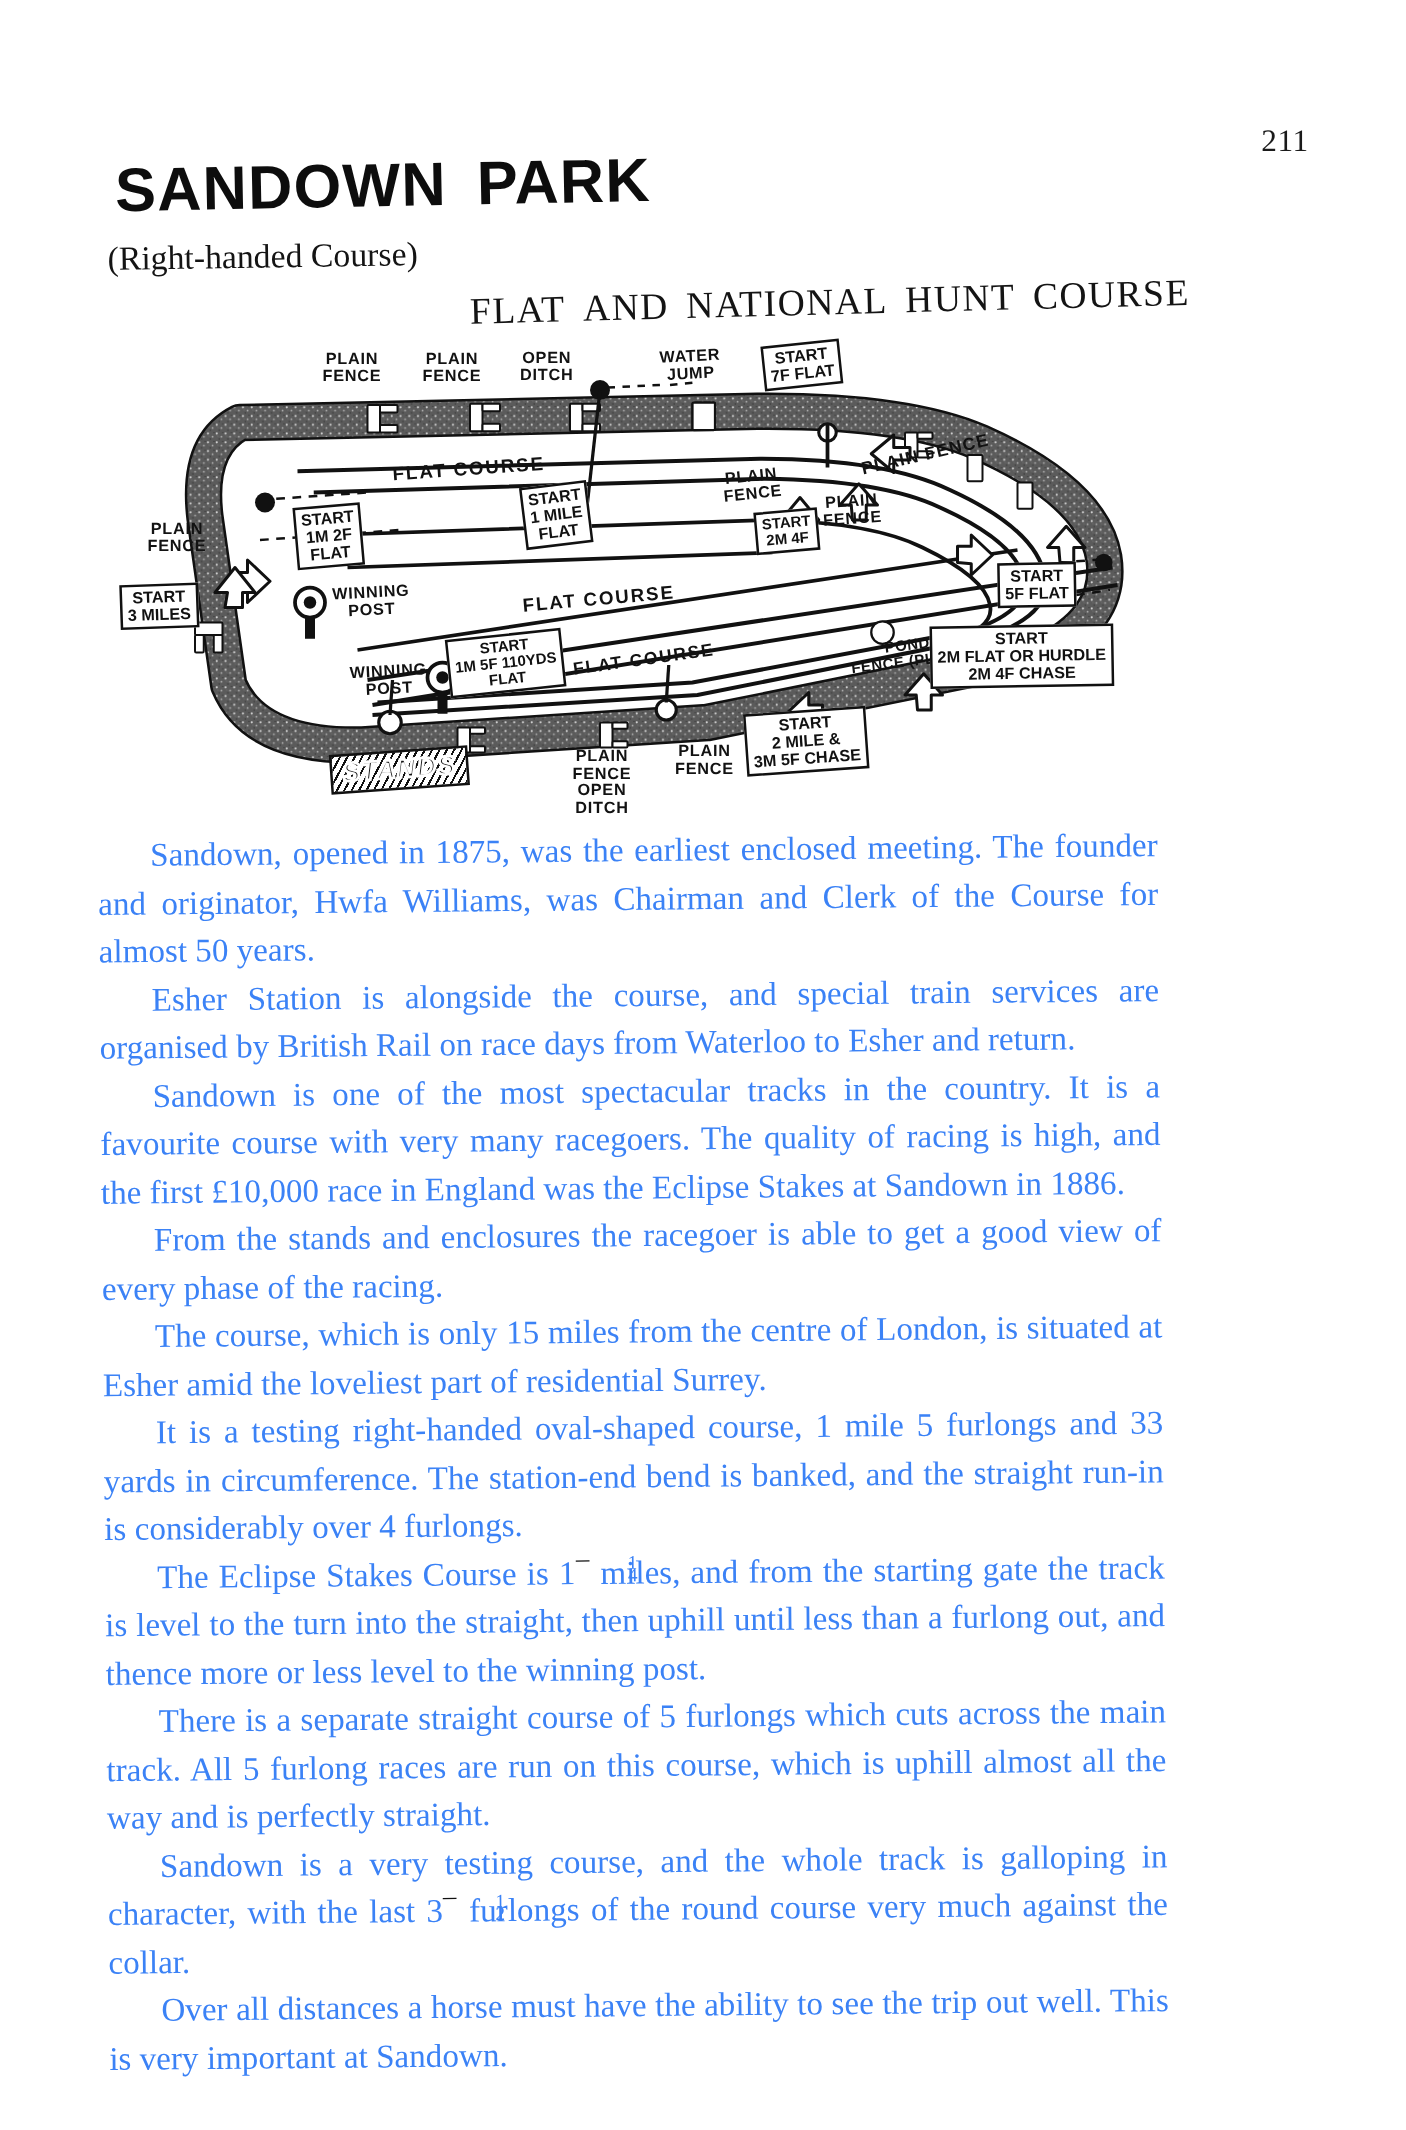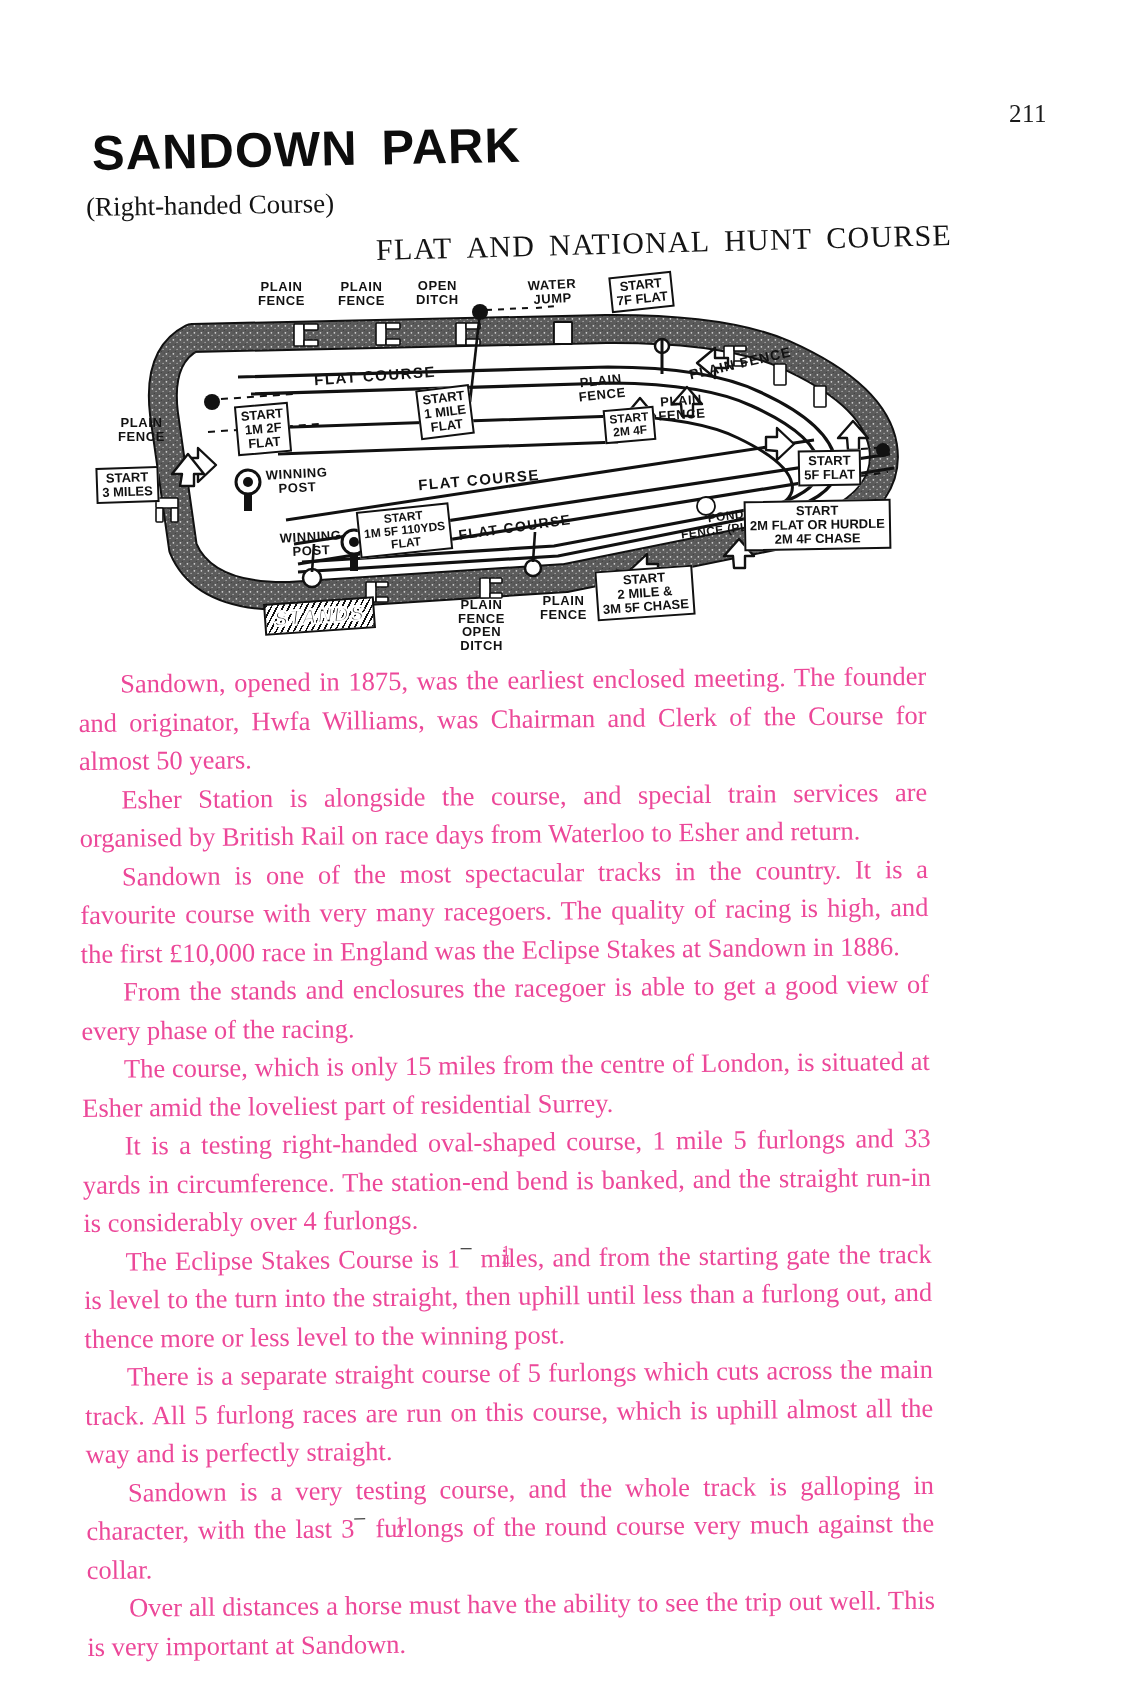--- a/index.html
+++ b/index.html
@@ -82,21 +82,21 @@
     -webkit-text-stroke:2.2px #fff;
   }
   .stands span{ position:relative; }
 
   
   .body{
     position:absolute;left:78px;top:665px;width:848px;
     font-family:"Liberation Serif", serif;
     font-size:26.5px;
     line-height:38.5px;
-    color:#ec4899;
+    color:#3b82f6;
     text-align:justify;
   }
   .body p{margin:0;text-indent:42px;}
   .frac{display:inline-block;position:relative;width:12px;height:1em;vertical-align:baseline;}
   .frac b{position:absolute;left:0;top:-0.52em;font-size:0.58em;font-weight:normal;}
   .frac i{position:absolute;left:0;top:0.14em;font-size:0.58em;font-style:normal;}
   .frac u{position:absolute;left:0;top:0.30em;width:11px;border-top:1px solid #111;text-decoration:none;}
 
   
   .skewwrap{transform:rotate(-0.55deg);transform-origin:left top;}

